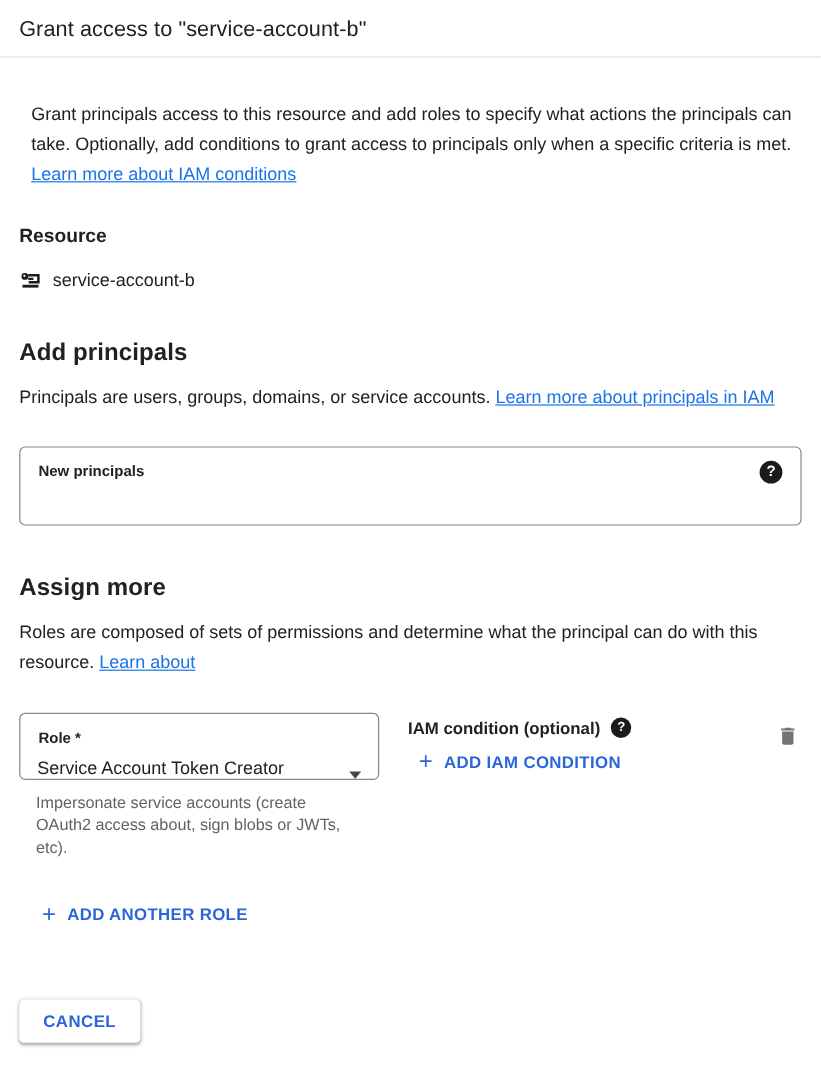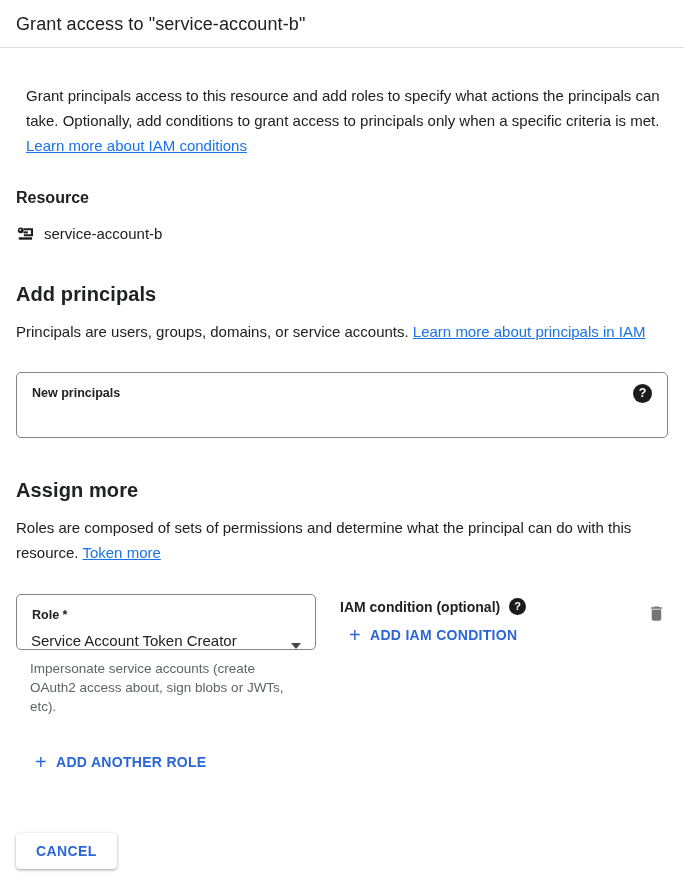--- a/index.html
+++ b/index.html
@@ -250,21 +250,21 @@
 
     <p class="para" style="margin-top:13px"><span>Principals are users, groups, domains, or service accounts. </span><span class="inline-link">Learn more about principals in IAM</span></p>
 
     <div class="outlined principals-field">
       <span class="notch-label">New principals</span>
       <span class="help-circle field-help">?</span>
     </div>
 
     <div class="h-large" style="margin-top:41px">Assign more</div>
 
-    <p class="para" style="margin-top:13px"><span>Roles are composed of sets of permissions and determine what the principal can do with this resource. </span><span class="inline-link">Token more</span></p>
+    <p class="para" style="margin-top:13px"><span>Roles are composed of sets of permissions and determine what the principal can do with this resource. </span><span class="inline-link">Learn about</span></p>
 
     <div class="roles-row">
 
       <div class="role-col">
         <div class="outlined role-select">
           <span class="notch-label">Role *</span>
           <span class="role-value">Service Account Token Creator</span>
           <span class="caret"></span>
         </div>
         <div class="role-helper">Impersonate service accounts (create OAuth2 access about, sign blobs or JWTs, etc).</div>

